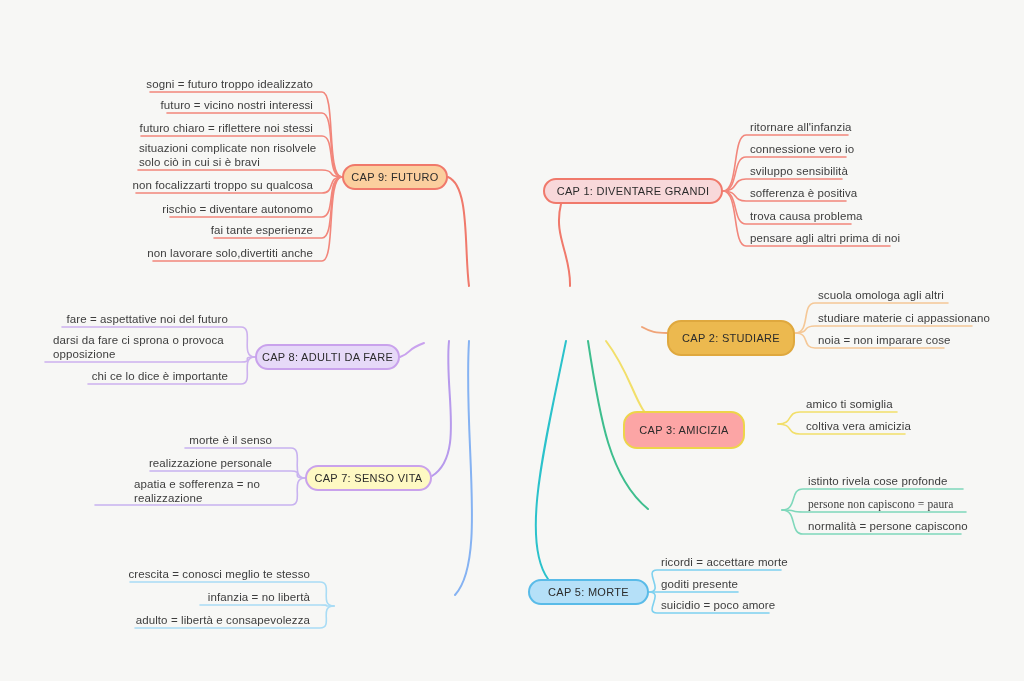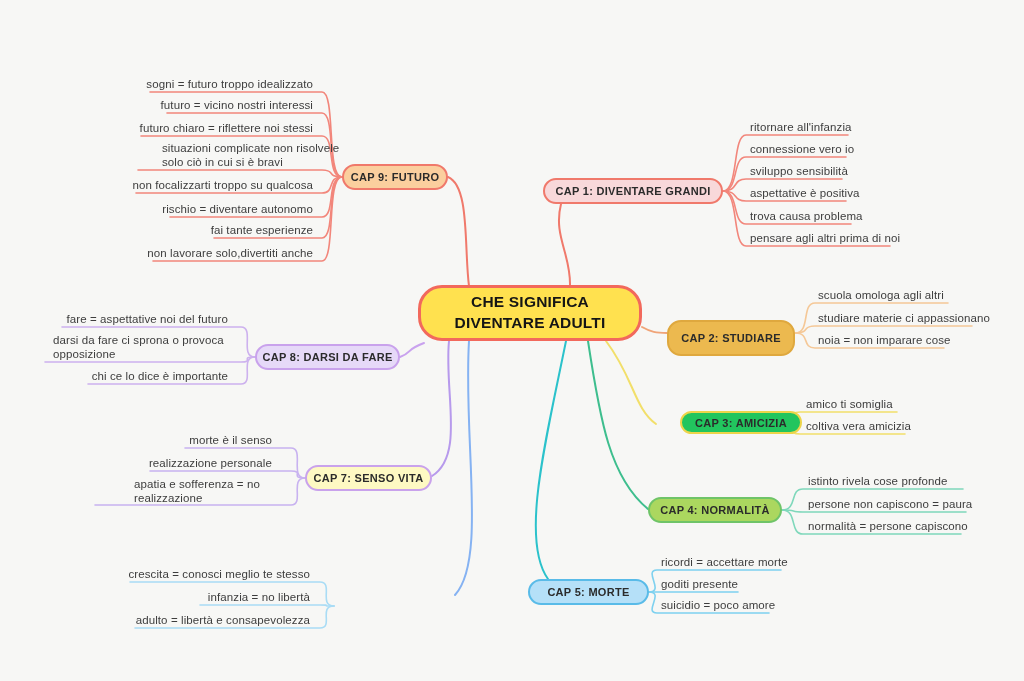--- a/index.html
+++ b/index.html
@@ -4,21 +4,21 @@
 <style>
   html,body{margin:0;padding:0;background:#f7f7f5;}
   .canvas{
     position:relative;width:1024px;height:681px;overflow:hidden;
     background:#f7f7f5;font-family:"Liberation Sans",sans-serif;
   }
   svg.wires{position:absolute;left:0;top:0;z-index:1;}
   .node{
     position:absolute;z-index:3;display:flex;align-items:center;justify-content:center;
     border-radius:14px;border:2px solid;box-sizing:border-box;
-    font-size:11px;font-weight:bold;color:#2b2b2b;letter-spacing:.3px;white-space:nowrap;
+    font-size:11px;font-weight:normal;color:#2b2b2b;letter-spacing:.3px;white-space:nowrap;
   }
   .node-central{
     position:absolute;z-index:3;display:flex;align-items:center;justify-content:center;
     border-radius:24px;border:3px solid;box-sizing:border-box;
     font-size:15.5px;font-weight:bold;color:#151515;text-align:center;
     line-height:1.35;white-space:pre-line;letter-spacing:.2px;
   }
   .leaf{
     position:absolute;z-index:2;font-size:11.5px;color:#3d3d3d;
     line-height:14px;white-space:nowrap;letter-spacing:.1px;
@@ -83,48 +83,45 @@
       <path d="M 342 177 C 326 177 336 113 322 113 L 167 113" stroke="#F2867B"></path>
       <path d="M 342 177 C 326 177 336 136 322 136 L 141 136" stroke="#F2867B"></path>
       <path d="M 342 177 C 326 177 336 170 322 170 L 138 170" stroke="#F2867B"></path>
       <path d="M 342 177 C 326 177 336 193 322 193 L 136 193" stroke="#F2867B"></path>
       <path d="M 342 177 C 326 177 336 217 322 217 L 170 217" stroke="#F2867B"></path>
       <path d="M 342 177 C 326 177 336 238 322 238 L 214 238" stroke="#F2867B"></path>
       <path d="M 342 177 C 326 177 336 261 322 261 L 153 261" stroke="#F2867B"></path>
     </g>
   </svg>
 
-  <div class="node-central" style="left: 418px; top: 285px; width: 224px; height: 56px; background: rgb(255, 225, 79); border-color: rgb(242, 105, 92);">CHE SIGNIFICA
-DIVENTARE ADULTI</div>
 
   <div class="node" style="left: 543px; top: 178px; width: 180px; height: 26px; background: rgb(248, 216, 218); border-color: rgb(240, 121, 107);">CAP 1: DIVENTARE GRANDI</div>
   <div class="node" style="left: 667px; top: 320px; width: 128px; height: 36px; background: rgb(236, 185, 79); border-color: rgb(223, 168, 62);">CAP 2: STUDIARE</div>
-  <div class="node" style="left: 680px; top: 411px; width: 122px; height: 23px; background: #22c55e; border-color: rgb(237, 212, 74);">CAP 3: AMICIZIA</div>
-  <div class="node" style="left: 648px; top: 497px; width: 134px; height: 26px; background: rgb(171, 215, 95); border-color: rgb(111, 196, 104);">CAP 4: NORMALITÀ</div>
+  <div class="node" style="left: 623px; top: 411px; width: 122px; height: 38px; background: #fca5a5; border-color: rgb(237, 212, 74);">CAP 3: AMICIZIA</div>
   <div class="node" style="left: 528px; top: 579px; width: 121px; height: 26px; background: rgb(181, 224, 248); border-color: rgb(89, 187, 232);">CAP 5: MORTE</div>
   <div class="node" style="left: 305px; top: 465px; width: 127px; height: 26px; background: #fef9c3; border-color: rgb(201, 162, 236);">CAP 7: SENSO VITA</div>
-  <div class="node" style="left: 255px; top: 344px; width: 145px; height: 26px; background: rgb(230, 217, 248); border-color: rgb(201, 162, 236);">CAP 8: DARSI DA FARE</div>
+  <div class="node" style="left: 255px; top: 344px; width: 145px; height: 26px; background: rgb(230, 217, 248); border-color: rgb(201, 162, 236);">CAP 8: ADULTI DA FARE</div>
   <div class="node" style="left: 342px; top: 164px; width: 106px; height: 26px; background: rgb(251, 207, 158); border-color: rgb(240, 121, 107);">CAP 9: FUTURO</div>
 
   <div class="leaf" style="left:750px;top:120px;">ritornare all'infanzia</div>
   <div class="leaf" style="left:750px;top:142px;">connessione vero io</div>
   <div class="leaf" style="left:750px;top:164px;">sviluppo sensibilità</div>
-  <div class="leaf" style="left:750px;top:186px;">aspettative è positiva</div>
+  <div class="leaf" style="left:750px;top:186px;">sofferenza è positiva</div>
   <div class="leaf" style="left:750px;top:209px;">trova causa problema</div>
   <div class="leaf" style="left:750px;top:231px;">pensare agli altri prima di noi</div>
 
   <div class="leaf" style="left:818px;top:288px;">scuola omologa agli altri</div>
   <div class="leaf" style="left:818px;top:311px;">studiare materie ci appassionano</div>
   <div class="leaf" style="left:818px;top:333px;">noia = non imparare cose</div>
 
   <div class="leaf" style="left:806px;top:397px;">amico ti somiglia</div>
   <div class="leaf" style="left:806px;top:419px;">coltiva vera amicizia</div>
 
   <div class="leaf" style="left:808px;top:474px;">istinto rivela cose profonde</div>
-  <div class="leaf" style="left:808px;top:497px;">persone non capiscono = paura</div>
+  <div class="leaf" style="left:808px;top:497px;font-family:Liberation Serif, serif;">persone non capiscono = paura</div>
   <div class="leaf" style="left:808px;top:519px;">normalità = persone capiscono</div>
 
   <div class="leaf" style="left:661px;top:555px;">ricordi = accettare morte</div>
   <div class="leaf" style="left:661px;top:577px;">goditi presente</div>
   <div class="leaf" style="left:661px;top:598px;">suicidio = poco amore</div>
 
   <div class="leaf r" style="right:714px;top:567px;">crescita = conosci meglio te stesso</div>
   <div class="leaf r" style="right:714px;top:590px;text-align:center;">infanzia = no libertà</div>
   <div class="leaf r" style="right:714px;top:613px;">adulto = libertà e consapevolezza</div>
 
@@ -132,19 +129,19 @@
   <div class="leaf r" style="right:752px;top:456px;">realizzazione personale</div>
   <div class="leaf wrap" style="left:102px;top:477px;width:155px;margin-left:32px;">apatia e sofferenza = no realizzazione</div>
 
   <div class="leaf r" style="right:796px;top:312px;">fare = aspettative noi del futuro</div>
   <div class="leaf wrap" style="left:53px;top:333px;width:188px;">darsi da fare ci sprona o provoca opposizione</div>
   <div class="leaf r" style="right:796px;top:369px;">chi ce lo dice è importante</div>
 
   <div class="leaf r" style="right:711px;top:77px;margin-left:16px;">sogni = futuro troppo idealizzato</div>
   <div class="leaf r" style="right:711px;top:98px;">futuro = vicino nostri interessi</div>
   <div class="leaf r" style="right:711px;top:121px;">futuro chiaro = riflettere noi stessi</div>
-  <div class="leaf wrap" style="left:139px;top:141px;width:198px;margin-left:23px;">situazioni complicate non risolvele solo ciò in cui si è bravi</div>
+  <div class="leaf wrap" style="left:139px;top:141px;width:198px;">situazioni complicate non risolvele solo ciò in cui si è bravi</div>
   <div class="leaf r" style="right:711px;top:178px;">non focalizzarti troppo su qualcosa</div>
   <div class="leaf r" style="right:711px;top:202px;">rischio = diventare autonomo</div>
   <div class="leaf r" style="right:711px;top:223px;">fai tante esperienze</div>
   <div class="leaf r" style="right:711px;top:246px;">non lavorare solo,divertiti anche</div>
 
 </div>
 
 </body></html>

